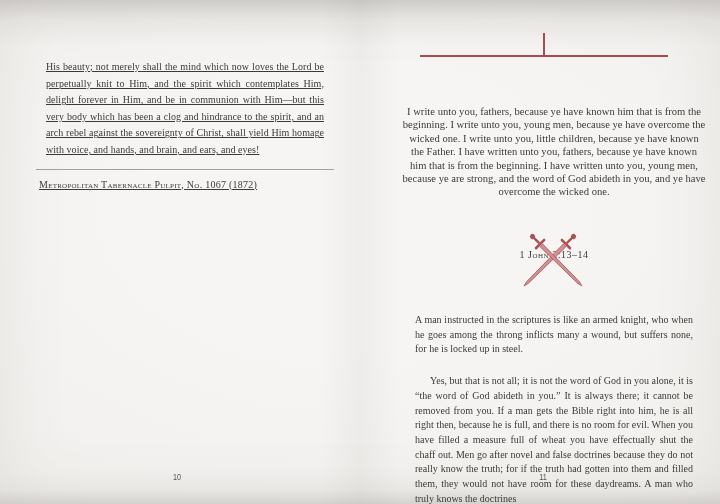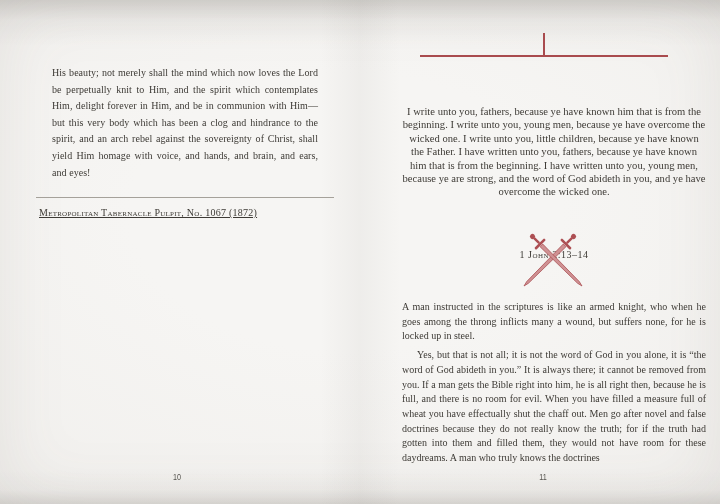--- a/index.html
+++ b/index.html
@@ -15,22 +15,23 @@
     color:#3d3a35;
   }
   .spine {
     position:absolute; left:320px; top:0; width:80px; height:100%;
     background:linear-gradient(90deg, rgba(100,95,88,0) 0%, rgba(100,95,88,0.055) 50%, rgba(100,95,88,0) 100%);
   }
 
   
   .left-page { position:absolute; left:36px; top:49px; width:298px; }
   .left-body {
-    margin:16px; font-size:10px; line-height:16.6px; text-align:justify;
+    margin:10px; font-size:10px; line-height:16.6px; text-align:justify;
     letter-spacing:0.05px;
+    text-decoration:underline;
   }
   .divider { border:none; border-top:1px solid #a5a19a; margin:5px 0 8px 0; }
   .attribution { margin:0; font-variant:small-caps; font-size:10px; line-height:13.5px; letter-spacing:0.25px; }
   .attribution.source { padding-left:3px;text-decoration:underline; }
 
   
   .right-page { position:absolute; left:398px; top:0; width:312px; height:100%; }
   .ornament-tick { position:absolute; left:145px; top:33px; width:1.5px; height:23px; background:#a94b4e; }
   .ornament-line { position:absolute; left:22px; top:55px; width:248px; height:1.5px; background:#a94b4e; }
   .banner {
@@ -45,21 +46,21 @@
   .scripture {
     position:absolute; left:4px; top:105px; width:304px;
     text-align:center; font-size:10.6px; line-height:13.4px;
   }
   .scripture-ref {
     position:absolute; left:0; top:214px; width:312px; text-align:center;
     font-variant:small-caps; font-size:10px; letter-spacing:0.5px;margin-top:35px;
   }
   .swords { position:absolute; left:115px; top:231px; }
   .right-body { position:absolute; left:0; top:296px; width:312px; font-size:10px; line-height:14.7px; text-align:justify; }
-  .right-body p { margin:4px; }
+  .right-body p { margin:17px; }
   .right-body p.indent { text-indent:15px; }
 
   .page-num {
     position:absolute; top:472px; width:16px; text-align:center;
     font-family:"Liberation Sans", sans-serif; font-size:8.5px; color:#56544f;
     transform:scaleX(0.85);
   }
   .page-num.pn-left { left:169px; }
   .page-num.pn-right { left:535px; }
 </style>

